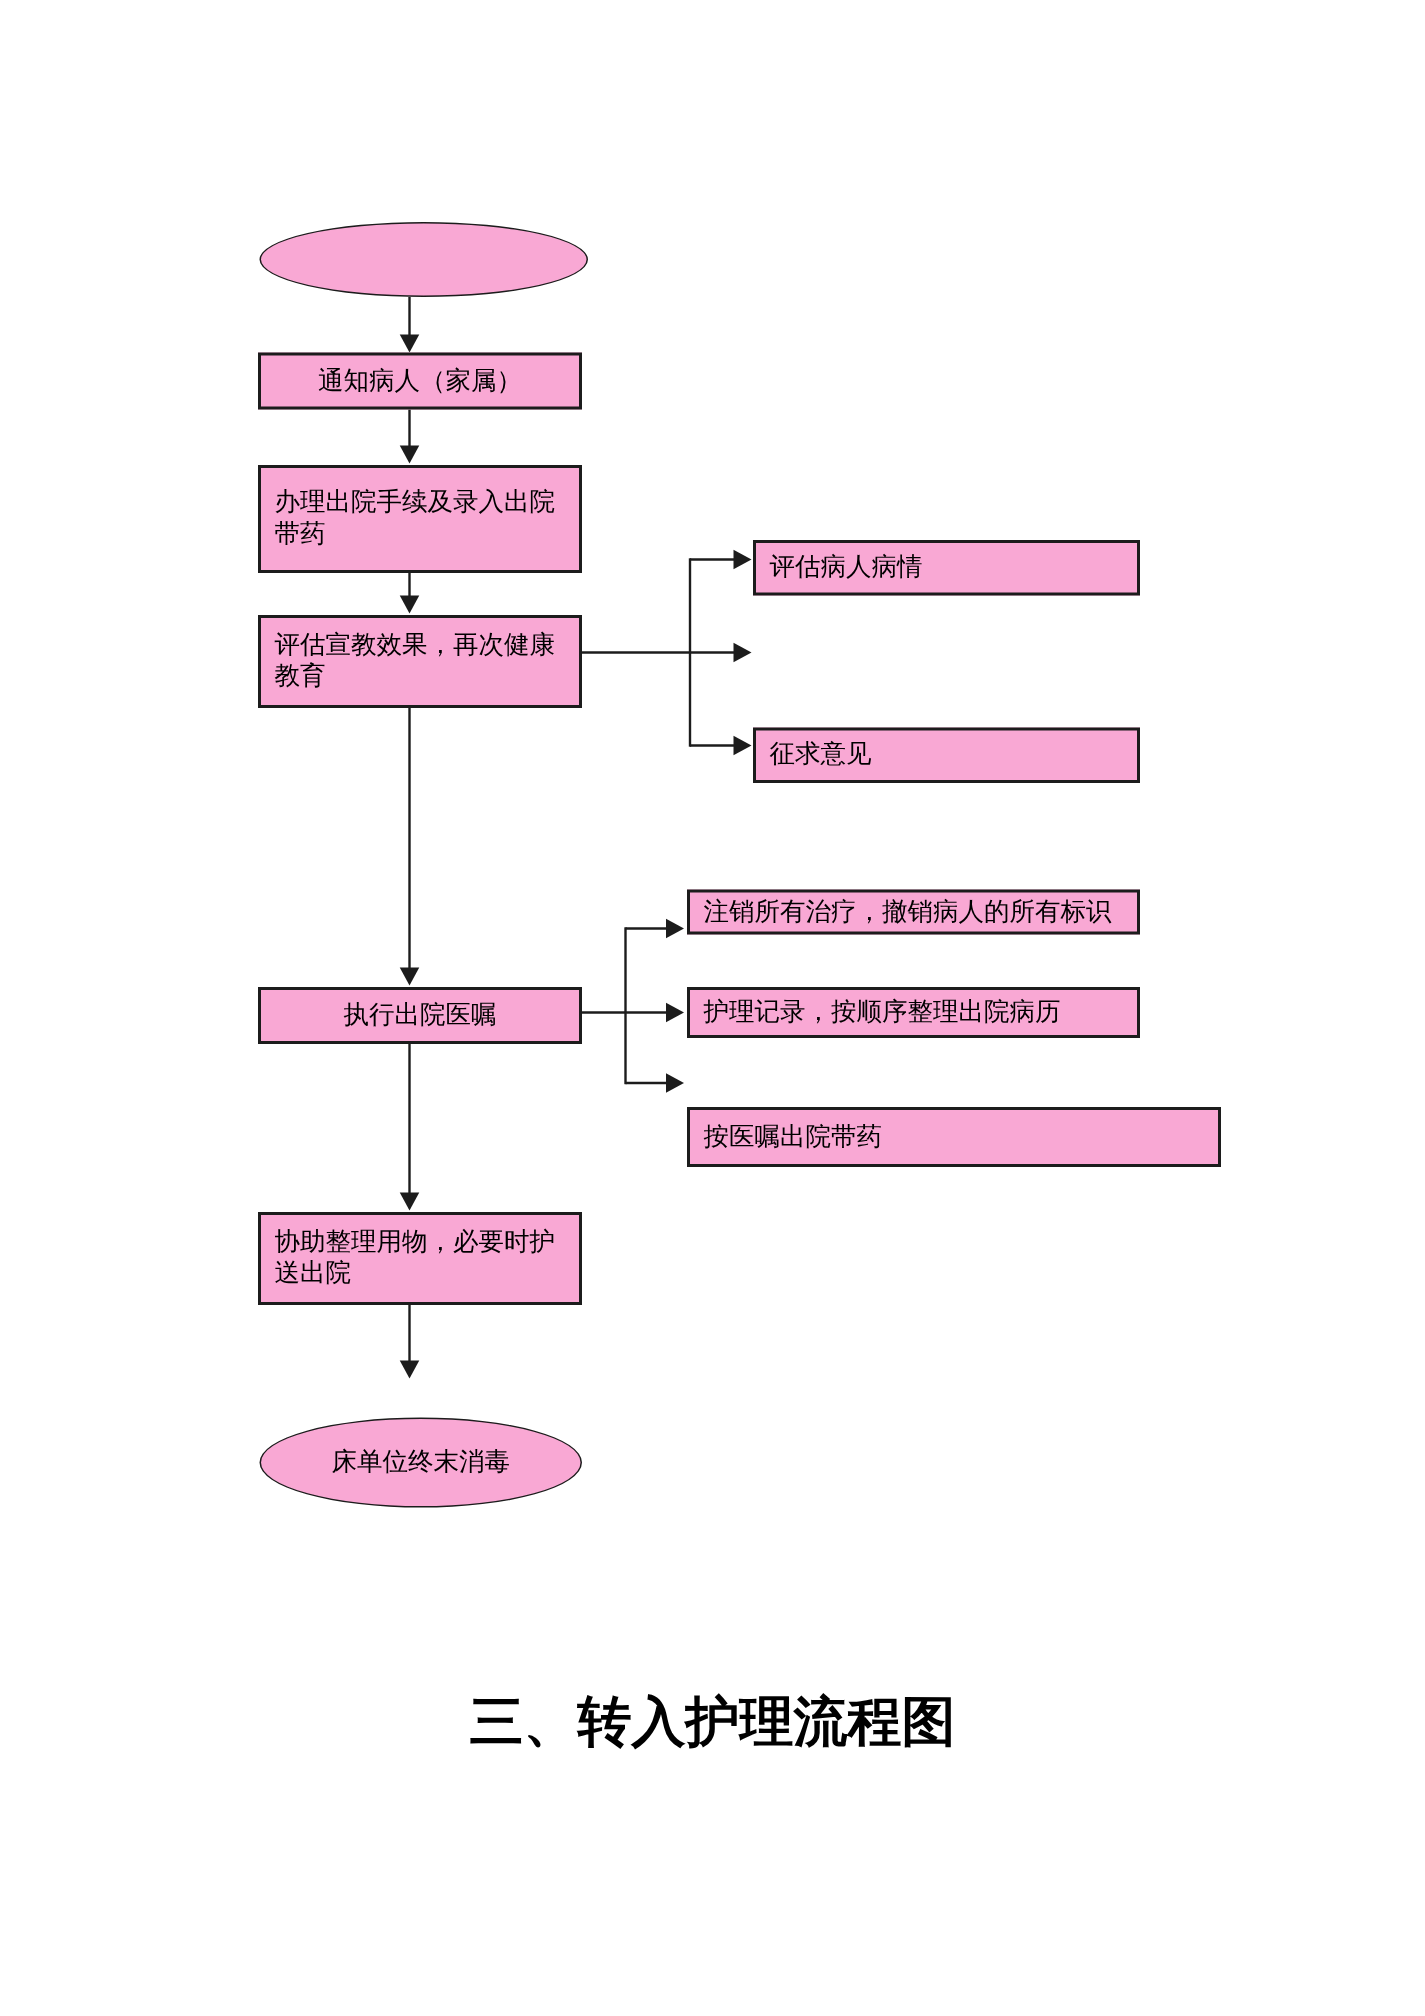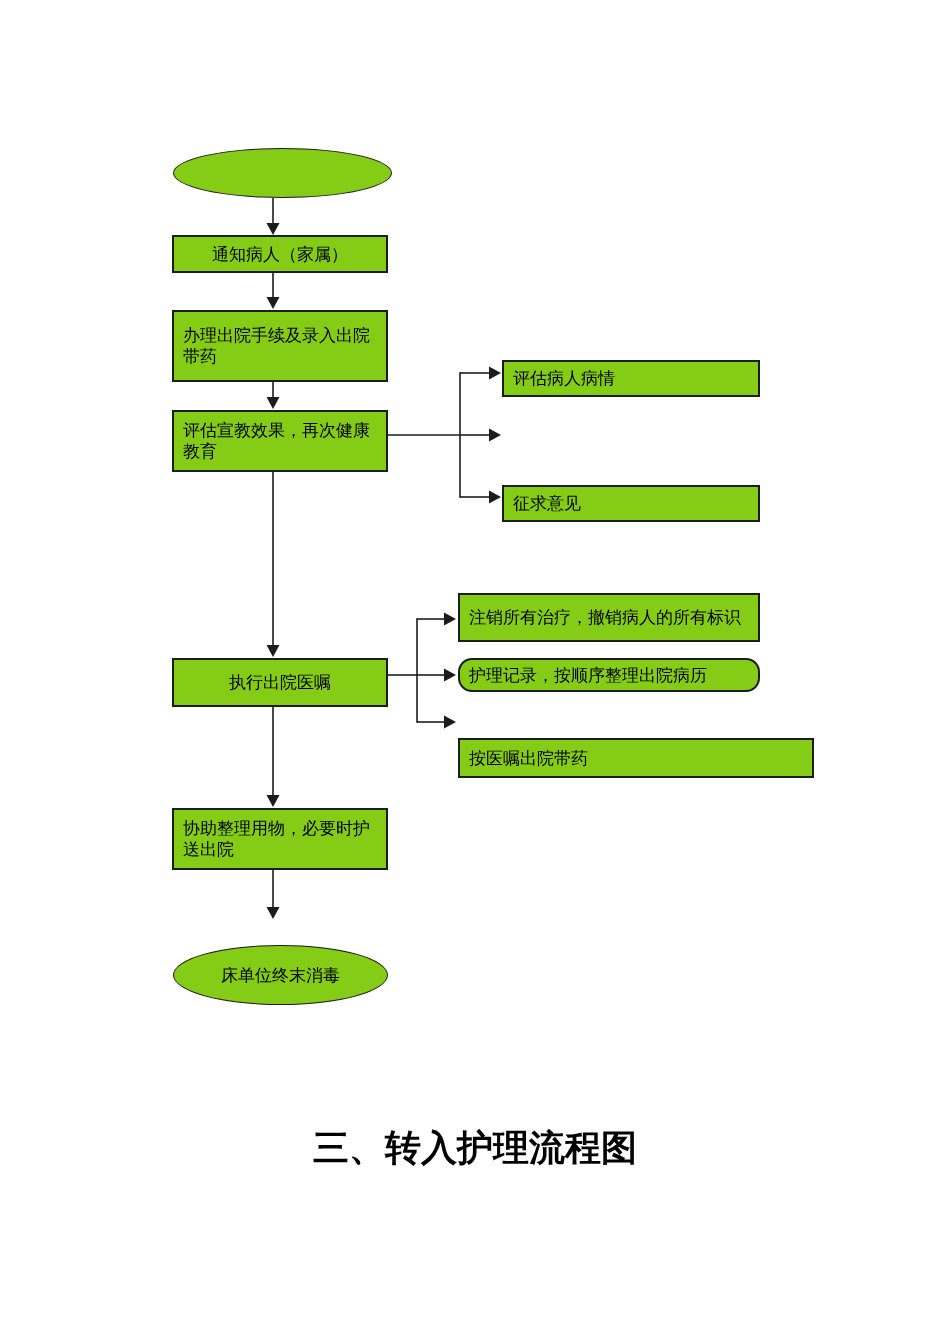--- a/index.html
+++ b/index.html
@@ -5,47 +5,47 @@
   * { margin:0; padding:0; box-sizing:border-box; }
   html,body { background:#ffffff; }
   .page {
     position:relative; width:950px; height:1344px; background:#ffffff;
     font-family:"DejaVu Serif", serif; color:#000; overflow:hidden;
   }
   svg.connectors { position:absolute; left:0; top:0; }
   svg.connectors line { stroke:#1c1c1c; stroke-width:1.6; }
   svg.connectors polygon { fill:#1c1c1c; }
   .node {
-    position:absolute; background:#84cc16; border:2px solid #1c1c1c;
+    position:absolute; background:#f9a8d4; border:2px solid #1c1c1c;
     font-size:17px; line-height:21px; display:flex; align-items:center;
     white-space:pre;
   }
   .node.left { justify-content:flex-start; padding:0 9px; text-align:left; }
   .node.center { justify-content:center; text-align:center; }
   .node.ellipse { border-radius:50%; border-width:1.6px; }
   .free-label {
     position:absolute; font-size:17px; line-height:20px; white-space:pre;
     letter-spacing:2px;
   }
   
   #n-start     { left:173px; top:148px; width:219px; height:50px; }
   #n-start-lbl { left:212px; top:164px; }
   #n-notify    { left:172px; top:235px; width:216px; height:38px; }
   #n-procedure { left:172px; top:310px; width:216px; height:72px; }
   #n-evaluate  { left:172px; top:410px; width:216px; height:62px; }
-  #n-execute   { left:172px; top:658px; width:216px; height:49px; }
+  #n-execute   { left:172px; top:658px; width:216px; height:38px; }
   #n-assist    { left:172px; top:808px; width:216px; height:62px; }
   #n-end       { left:173px; top:945px; width:215px; height:60px; }
   
   #n-assess    { left:502px; top:360px; width:258px; height:37px; }
   #n-guide     { left:502px; top:412px; width:259px; height:60px; }
   #n-feedback  { left:502px; top:485px; width:258px; height:37px; }
   
-  #n-cancel    { left:458px; top:593px; width:302px; height:49px; }
-  #n-record    { left:458px; top:658px; width:302px; height:34px;border-radius:14px; }
+  #n-cancel    { left:458px; top:593px; width:302px; height:30px; }
+  #n-record    { left:458px; top:658px; width:302px; height:34px; }
   #n-meds      { left:458px; top:738px; width:356px; height:40px; }
   .doc-title {
     position:absolute; left:0; top:1124px; width:950px; text-align:center;
     font-family:Liberation Serif, serif; font-weight:700; font-size:36px;
     color:#000;
   }
 </style>
 </head>
 <body>
 

